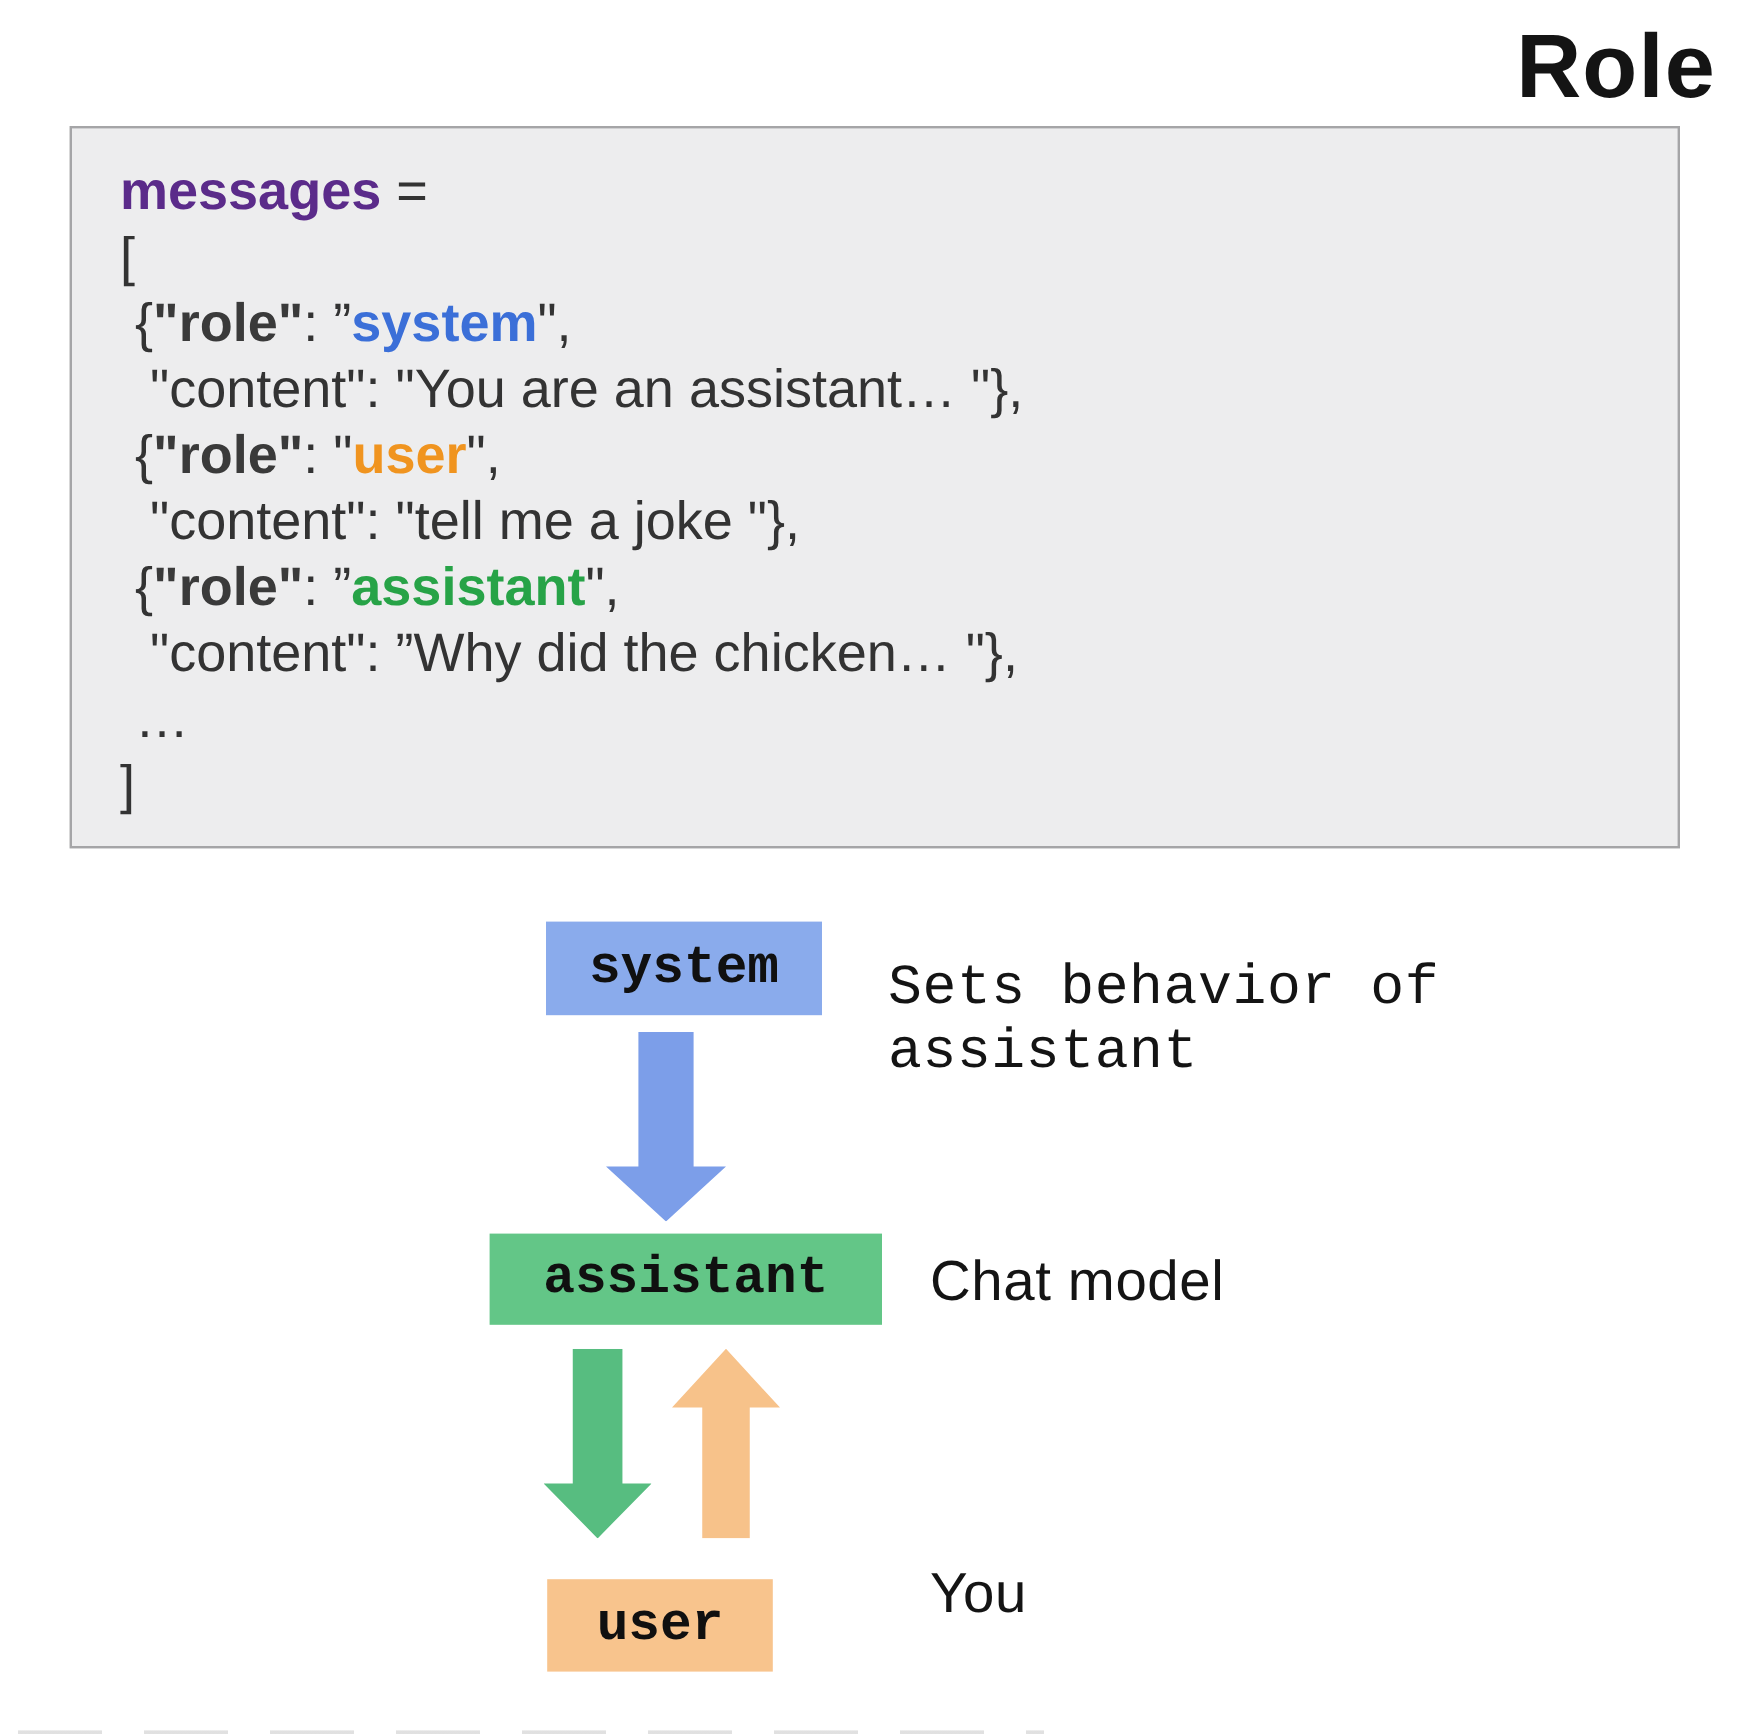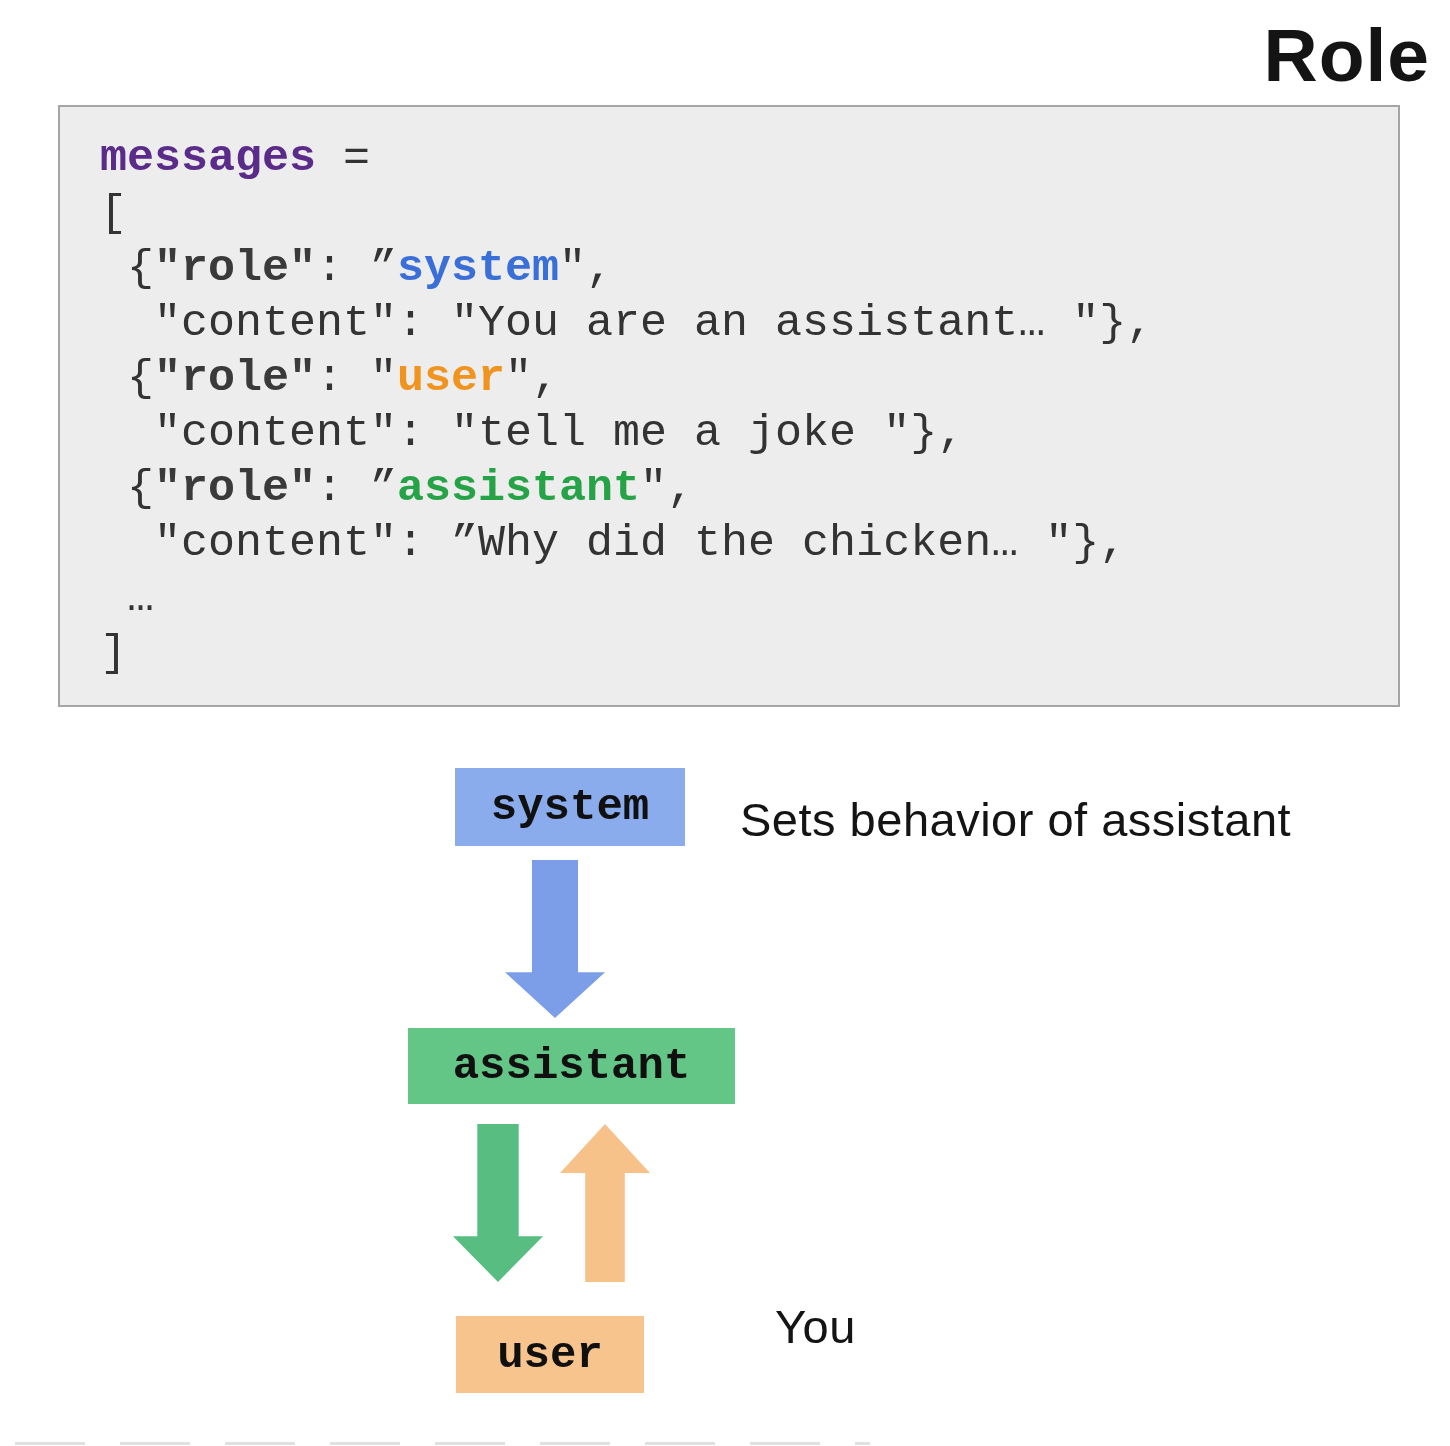--- a/index.html
+++ b/index.html
@@ -35,21 +35,21 @@
     left: 58px;
     top: 105px;
     width: 1342px;
     height: 602px;
     background: #ededee;
     border: 2px solid #a5a5a7;
     box-sizing: border-box;
     padding: 24px 0 0 40px;
   }
   .code-line {
-    font-family: Liberation Mono, monospace;
+    font-family: Liberation Sans, sans-serif;
     font-size: 45px;
     line-height: 55px;
     white-space: pre;
     color: #333333;
   }
   .seg-plain  { color: #333333; }
   .seg-bold   { color: #3a3a3a; font-weight: bold; }
   .seg-purple { color: #5b2b8a; font-weight: bold; }
   .seg-blue   { color: #3b6fd8; font-weight: bold; }
   .seg-orange { color: #f0941f; font-weight: bold; }
@@ -78,21 +78,21 @@
     position: absolute;
   }
   .arrow-down {
     clip-path: polygon(27% 0, 73% 0, 73% 71%, 100% 71%, 50% 100%, 0 71%, 27% 71%);
   }
   .arrow-up {
     clip-path: polygon(50% 0, 100% 31%, 72% 31%, 72% 100%, 28% 100%, 28% 31%, 0 31%);
   }
 
   #node-system    { left: 455px; top: 768px;  width: 230px; height: 78px; }
-  #caption-system { left: 740px; top: 780px;  height: 78px; }
+  #caption-system { left: 740px; top: 812px;  height: 78px; font-family: Liberation Mono, monospace; }
   #arrow-blue     { left: 505px; top: 860px;  width: 100px; height: 158px; }
   #node-assistant { left: 408px; top: 1028px; width: 327px; height: 76px; }
   #caption-assistant { left: 775px; top: 1028px; height: 76px; }
   #arrow-green    { left: 453px; top: 1124px; width: 90px;  height: 158px; }
   #arrow-orange   { left: 560px; top: 1124px; width: 90px;  height: 158px; }
   #node-user      { left: 456px; top: 1316px; width: 188px; height: 77px; }
   #caption-user   { left: 775px; top: 1288px; height: 77px; }
 
   
   .bottom-artifact {
@@ -130,20 +130,21 @@
         <div class="code-line"><span class="seg-plain">]</span></div>
       </div>
   </div>
 
   <div class="node" id="node-system" style="background: rgb(138, 171, 236);">system</div>
   <div class="caption" id="caption-system">Sets behavior of assistant</div>
 
   <div class="arrow arrow-down" id="arrow-blue" style="background: rgb(124, 158, 233);"></div>
 
   <div class="node" id="node-assistant" style="background: rgb(99, 198, 135);">assistant</div>
+  <div class="caption" id="caption-assistant">Chat model</div>
 
   <div class="arrow arrow-down" id="arrow-green" style="background: rgb(87, 189, 128);"></div>
   <div class="arrow arrow-up" id="arrow-orange" style="background: rgb(247, 194, 138);"></div>
 
   <div class="node" id="node-user" style="background: rgb(248, 196, 141);">user</div>
   <div class="caption" id="caption-user">You</div>
 
   <div class="bottom-artifact"></div>
 
 </div>

